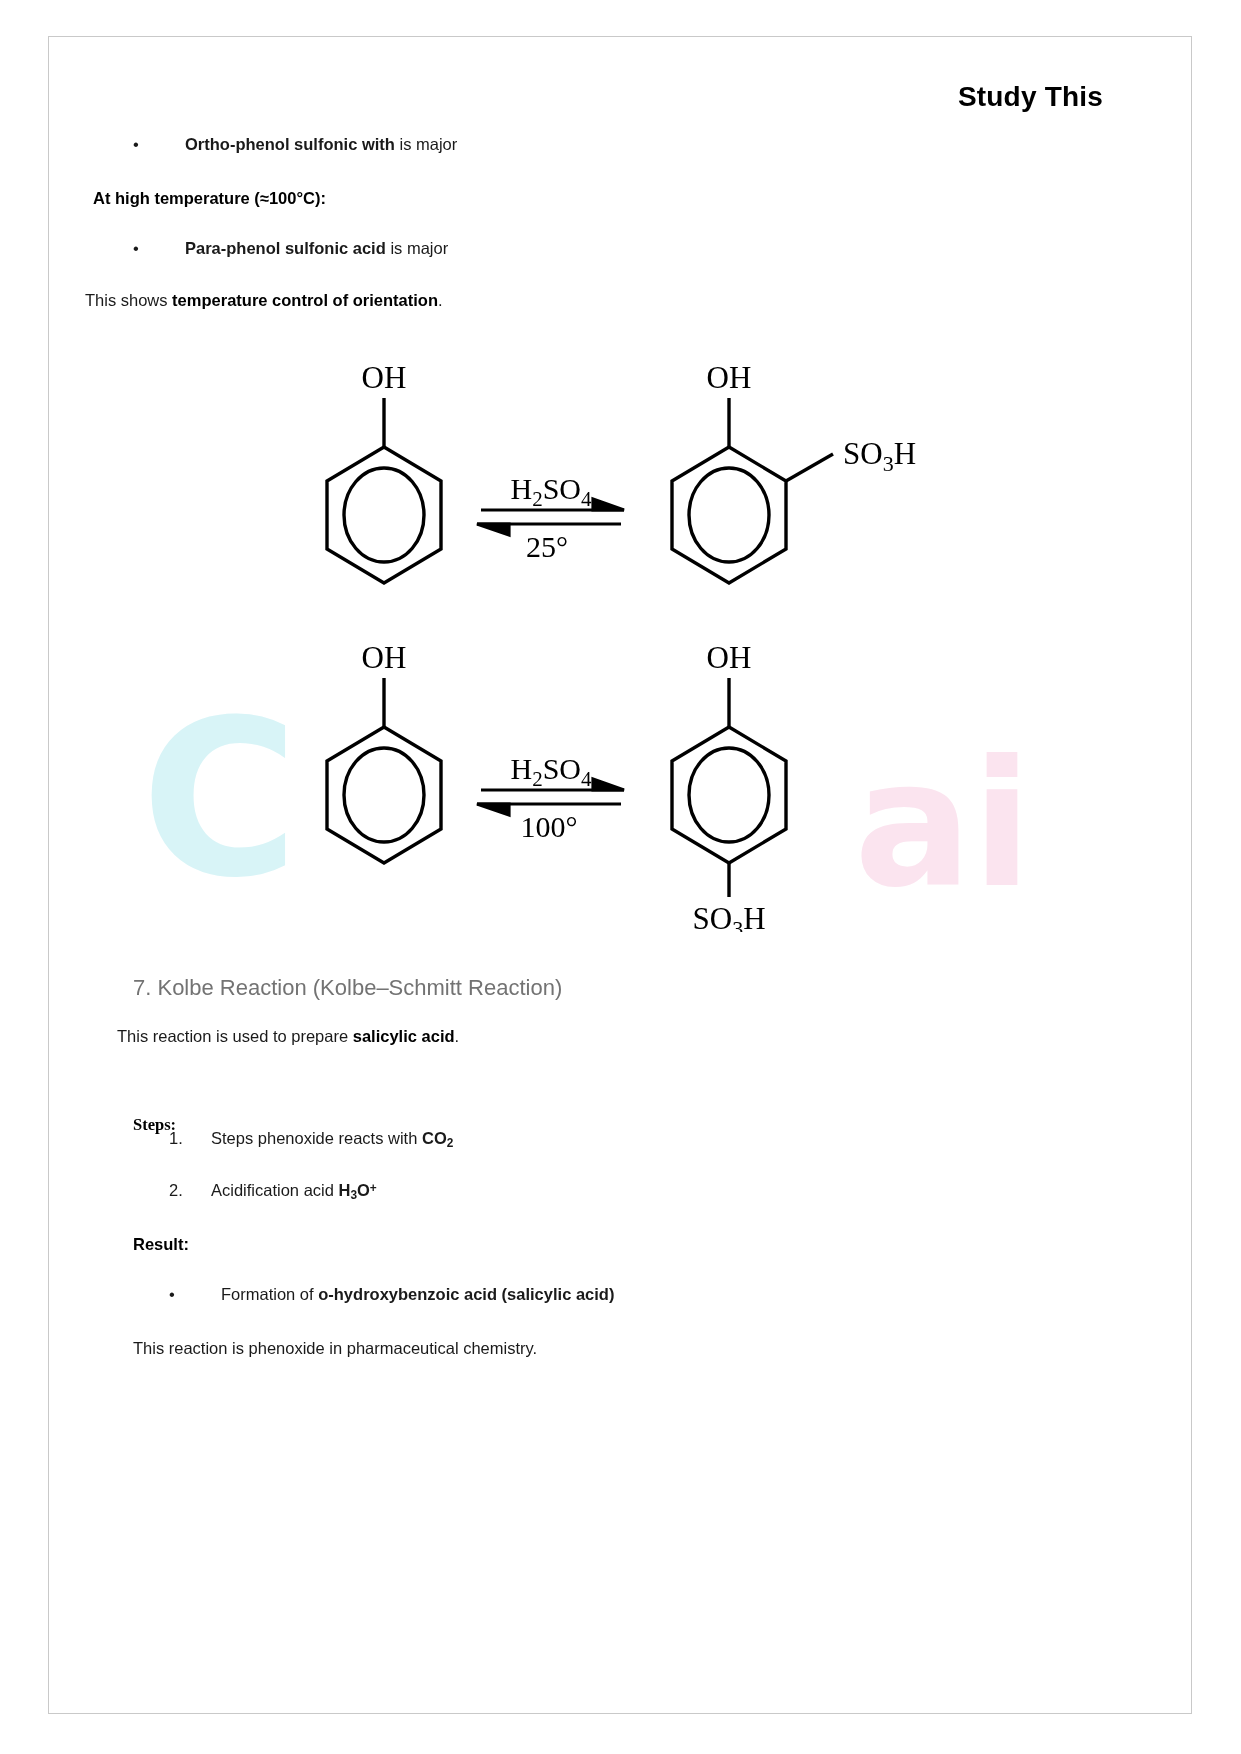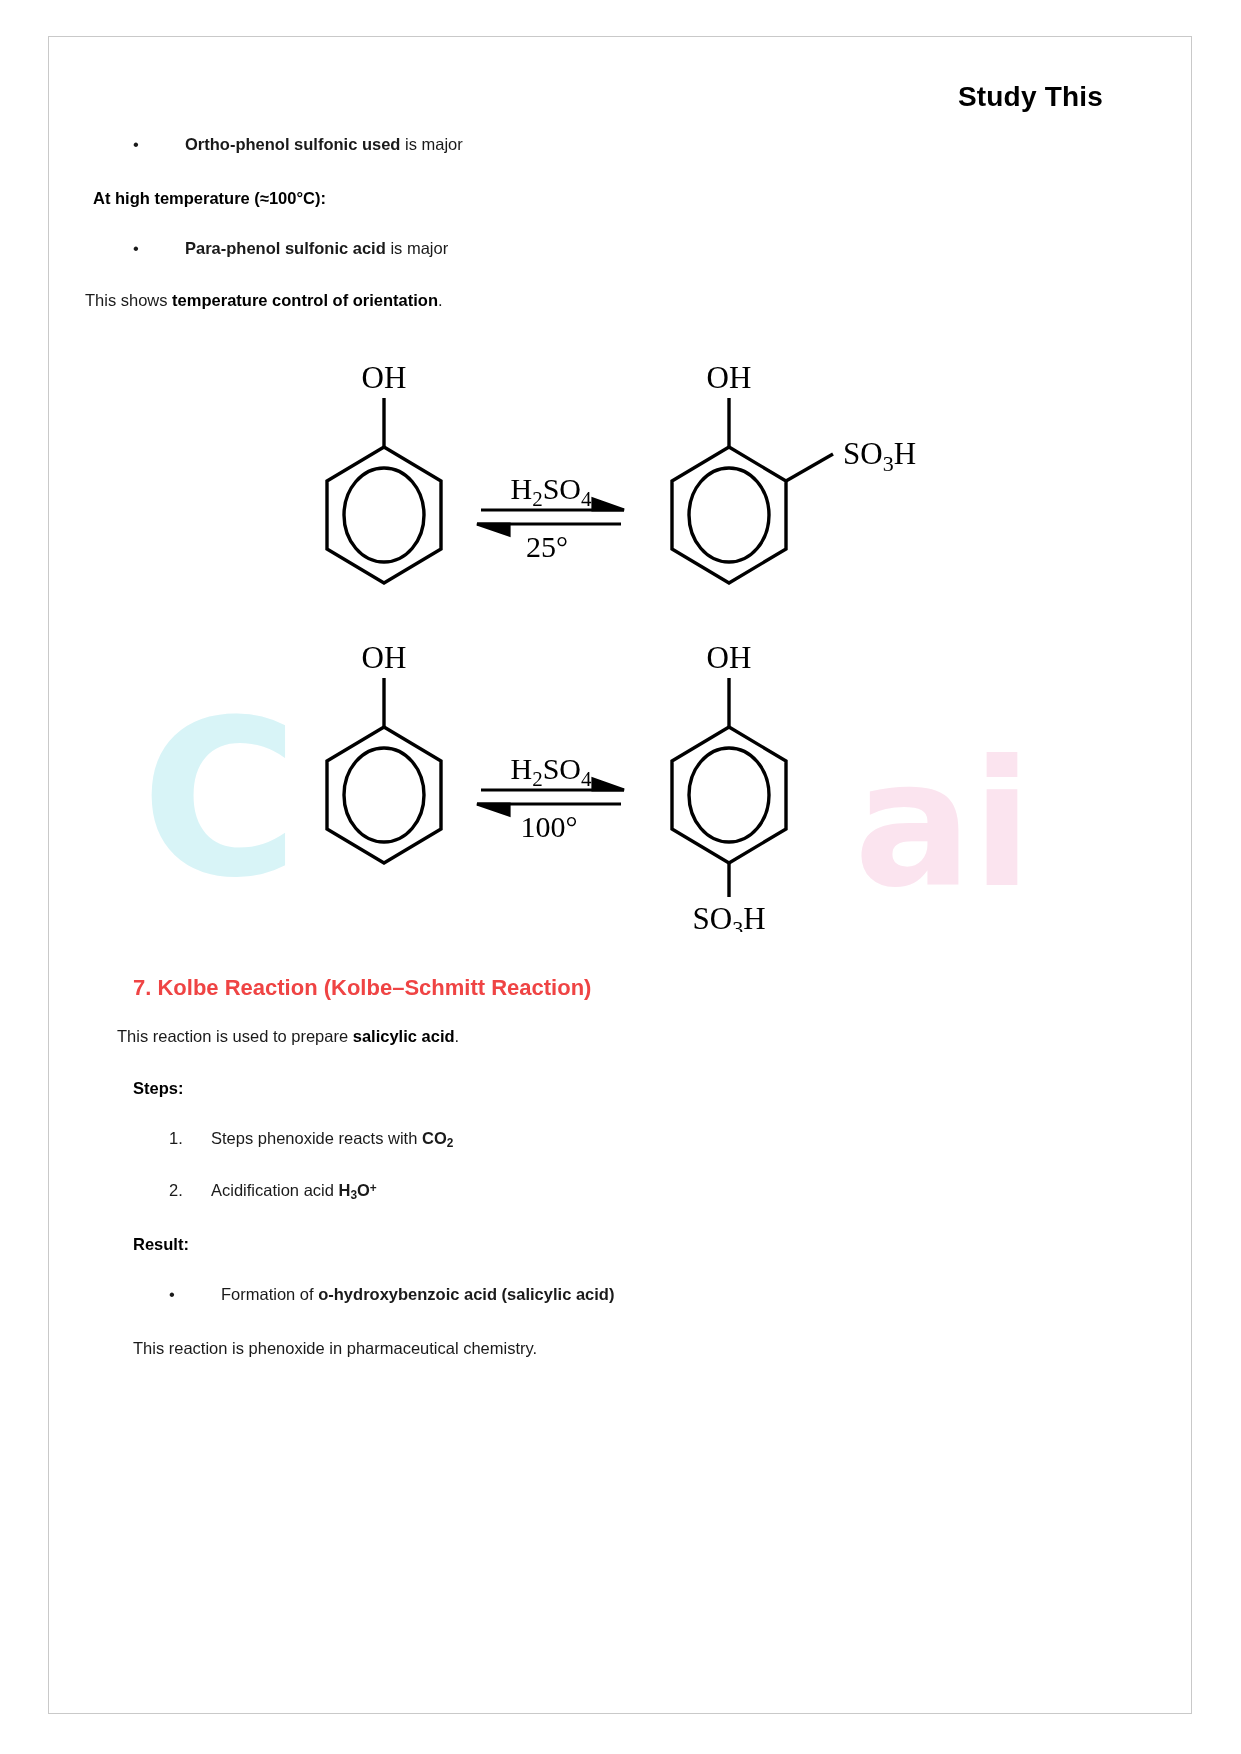--- a/index.html
+++ b/index.html
@@ -108,22 +108,22 @@
 
   sub { font-size: 0.72em; vertical-align: -0.25em; }
   sup { font-size: 0.72em; vertical-align: 0.35em; }
 
   
   .sec-head {
     position: absolute;
     left: 84px;
     top: 938px;
     font-size: 22px;
-    font-weight: 700;
-    color: #ef4444;
+    font-weight: 400;
+    color: #737373;
     white-space: nowrap;
   }
 
   
   .scheme {
     position: absolute;
   }
   .scheme svg { display: block; }
 
   
@@ -139,21 +139,21 @@
 <div class="page">
   <div class="content">
 
     <div class="wm wm-c">C</div>
     <div class="wm wm-ai">ai</div>
 
     <div class="study-guide">Study This</div>
 
     <div class="bullet-row" style="left:84px; top:98px;">
       <span class="bullet-dot">•</span>
-      <span class="bullet-text"><b>Ortho-phenol sulfonic used</b><span> is major</span></span>
+      <span class="bullet-text"><b>Ortho-phenol sulfonic with</b><span> is major</span></span>
     </div>
 
     <div class="txt" style="left:44px; top:150px;">
       <b>At high temperature (≈100°C):</b>
     </div>
 
     <div class="bullet-row" style="left:84px; top:202px;">
       <span class="bullet-dot">•</span>
       <span class="bullet-text"><b>Para-phenol sulfonic acid</b><span> is major</span></span>
     </div>
@@ -223,21 +223,21 @@
         <text x="320" y="225" font-family="'Liberation Serif', serif" font-size="30" text-anchor="middle" fill="#000">100°</text>
       </svg>
     </div>
 
     <div class="sec-head">7. Kolbe Reaction (Kolbe–Schmitt Reaction)</div>
 
     <div class="txt" style="left:68px; top:988px;">
       <span>This reaction is used to prepare </span><b>salicylic acid</b><span>.</span>
     </div>
 
-    <div class="txt" style="left:84px; top:1040px;">
+    <div class="txt" style="left:84px; top:1076px;font-family:Liberation Serif, serif;">
       <b>Steps:</b>
     </div>
 
     <div class="num-row" style="left:120px; top:1092px;">
       <span class="num-mark">1.</span>
       <span class="num-text"><span>Steps phenoxide reacts with </span><b><span>CO</span><sub>2</sub></b></span>
     </div>
 
     <div class="num-row" style="left:120px; top:1144px;">
       <span class="num-mark">2.</span>

